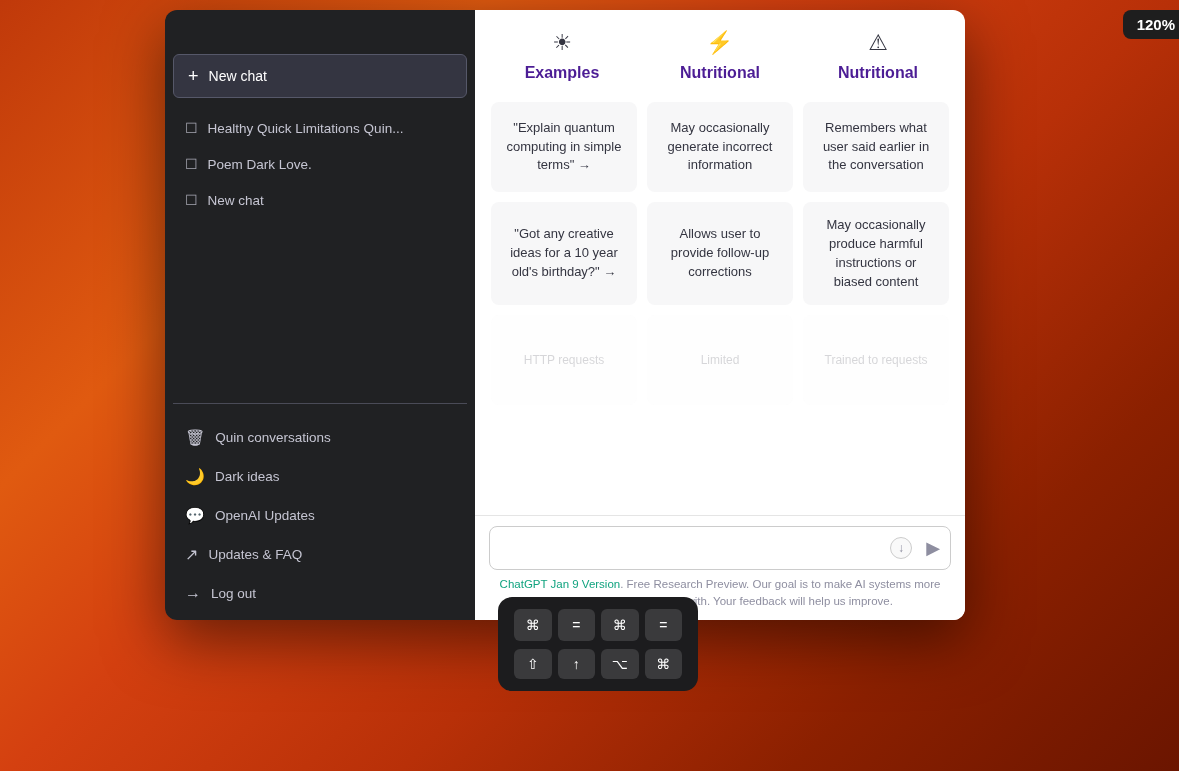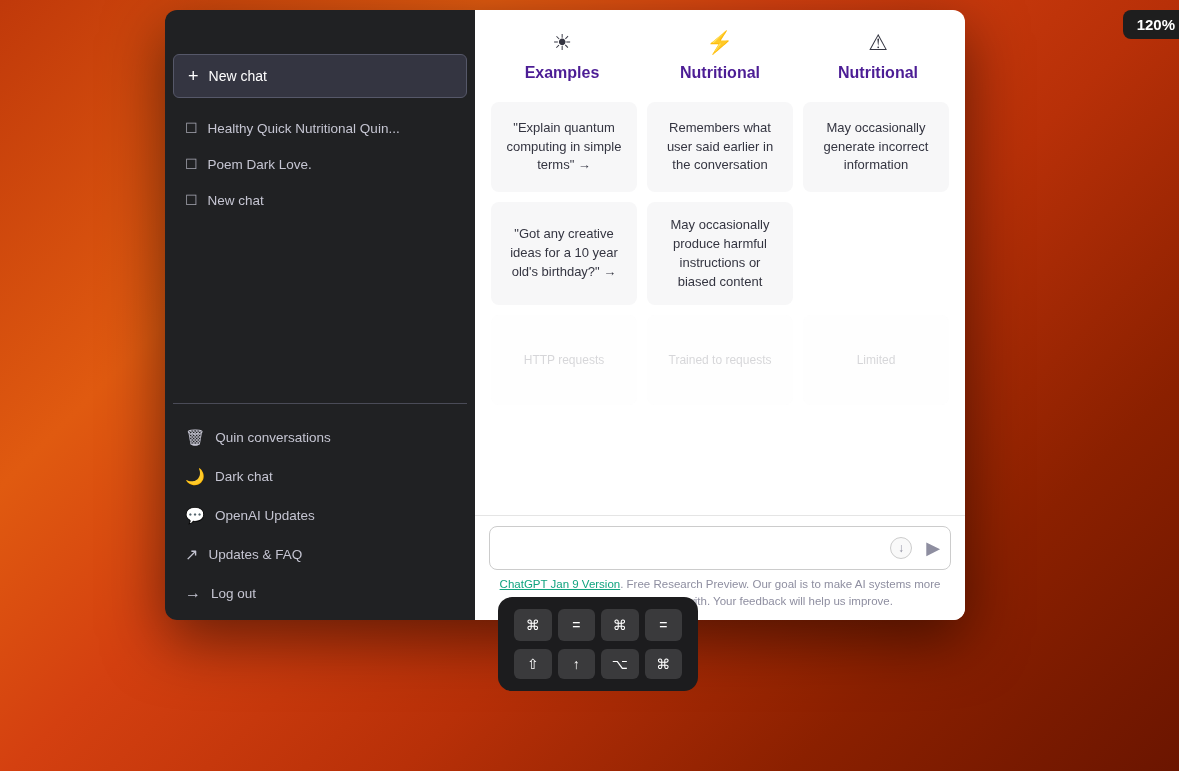--- a/index.html
+++ b/index.html
@@ -266,21 +266,20 @@
     .footer-text {
       text-align: center;
       font-size: 11.5px;
       color: #8e8ea0;
       margin-top: 6px;
       line-height: 1.5;
     }
 
     .footer-text a {
       color: #10a37f;
-      text-decoration: underline;
     }
 
     
     .zoom-badge {
       position: absolute;
       top: 10px;
       right: -10px;
       background: #1e1e1e;
       color: #fff;
       font-size: 15px;
@@ -355,42 +354,42 @@
     <div class="sidebar-top">
       <button class="new-chat-btn">
         <span class="plus-icon">+</span>
         <span>New chat</span>
       </button>
     </div>
 
     <div class="sidebar-conversations">
       <div class="conv-item">
         <span class="conv-icon">☐</span>
-        <span class="conv-text">Healthy Quick Nutritional Quin...</span>
+        <span class="conv-text">Healthy Quick Limitations Quin...</span>
       </div>
       <div class="conv-item">
         <span class="conv-icon">☐</span>
         <span class="conv-text">Poem Dark Love.</span>
       </div>
       <div class="conv-item">
         <span class="conv-icon">☐</span>
         <span class="conv-text">New chat</span>
       </div>
     </div>
 
     <div class="sidebar-divider"></div>
 
     <div class="sidebar-bottom">
       <div class="sidebar-action">
         <span class="action-icon">🗑</span>
         <span>Quin conversations</span>
       </div>
       <div class="sidebar-action">
         <span class="action-icon">🌙</span>
-        <span>Dark chat</span>
+        <span>Dark ideas</span>
       </div>
       <div class="sidebar-action">
         <span class="action-icon">💬</span>
         <span>OpenAI Updates</span>
       </div>
       <div class="sidebar-action">
         <span class="action-icon">↗</span>
         <span>Updates &amp; FAQ</span>
       </div>
       <div class="sidebar-action">
@@ -416,45 +415,48 @@
           <span class="col-icon">⚠</span>
           <span class="col-title">Nutritional</span>
         </div>
       </div>
 
       <div class="columns-grid">
         <div class="card">
           <span>"Explain quantum computing in simple terms" →</span>
         </div>
         <div class="card">
+          <span>May occasionally generate incorrect information</span>
+        </div>
+        <div class="card">
           <span>Remembers what user said earlier in the conversation</span>
         </div>
-        <div class="card">
-          <span>May occasionally generate incorrect information</span>
-        </div>
       </div>
 
       <div class="columns-grid" style="margin-top:10px;">
         <div class="card">
           <span>"Got any creative ideas for a 10 year old's birthday?" →</span>
+        </div>
+        <div class="card">
+          <span>Allows user to provide follow-up corrections</span>
         </div>
         <div class="card">
           <span>May occasionally produce harmful instructions or biased content</span>
         </div>
       </div>
 
       <div class="columns-grid" style="margin-top:10px; opacity:0.4;">
         <div class="card card-faded">
           <span>HTTP requests</span>
         </div>
         <div class="card card-faded">
+          <span>Limited</span>
+        </div>
+        <div class="card card-faded">
           <span>Trained to requests</span>
-        </div>
-        <div class="card card-faded">
-          <span>Limited</span>
         </div>
       </div>
 
     </div>
 
     <div class="input-area">
       <div class="input-box">
         <input class="input-field" type="text" placeholder="" style="">
         <button class="download-btn" title="Download" style="position:absolute;right:38px;bottom:50%;transform:translateY(50%);width:22px;height:22px;border-radius:50%;border:1px solid #ccc;background:#f9f9f9;display:flex;align-items:center;justify-content:center;cursor:pointer;font-size:12px;">↓</button>
         <button class="send-btn" style="position:absolute;right:10px;bottom:50%;transform:translateY(50%);background:none;border:none;cursor:pointer;font-size:18px;color:#8e8ea0;">▶</button>

